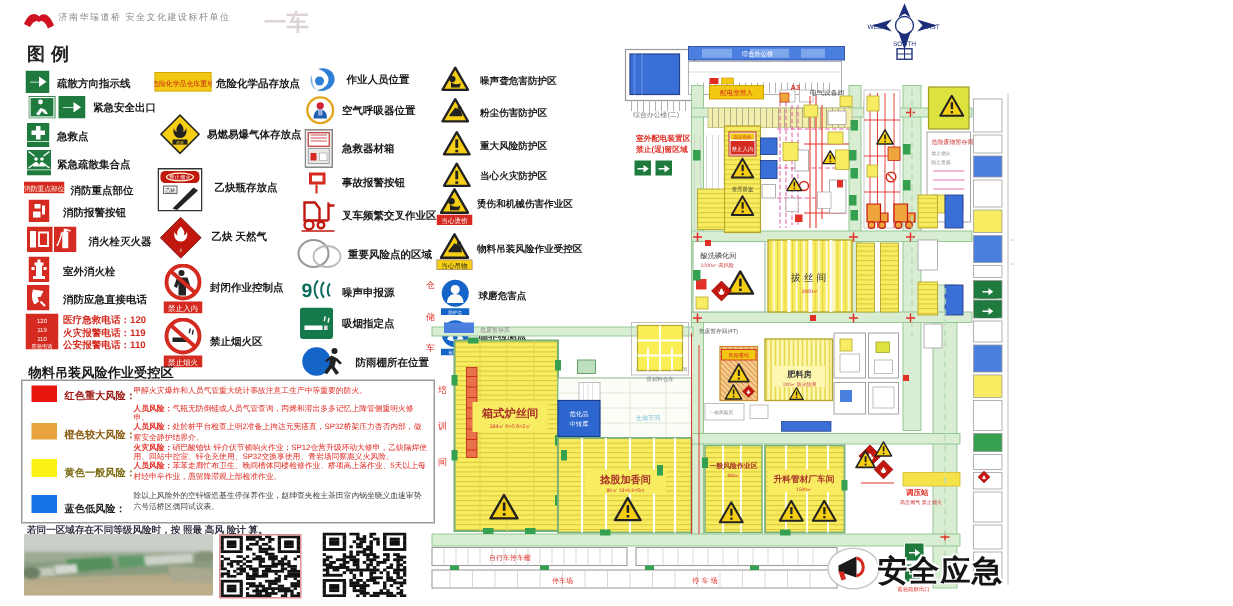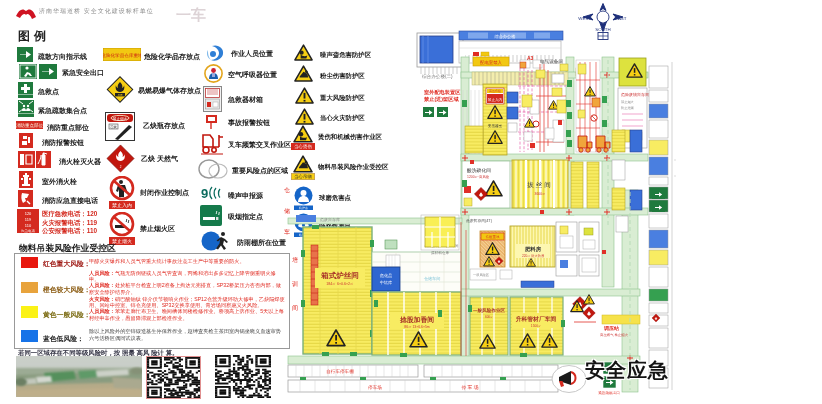--- a/index.html
+++ b/index.html
@@ -1149,14 +1149,14 @@
       </g>
 </svg>
 
 <svg class="abs" style="left:551px;top:364px" width="36" height="30" viewBox="0 0 36 30">
 <ellipse cx="18" cy="15" rx="17" ry="13.5" fill="#fff" stroke="#c8c8c8" stroke-width="1"></ellipse>
 <path d="M8 13 L20 7 L20 21 L8 17 Z" fill="#1a1a1a"></path>
 <path d="M20 8 C26 10 26 18 20 20" fill="none" stroke="#d42a1f" stroke-width="2"></path>
 <path d="M8 17 l2 6 3-1-1.5-5z" fill="#d42a1f"></path>
 </svg>
 
-<div class="abs" style="left:585px;top:357px;font-size:20px;font-weight:bold;color:#141414;letter-spacing:1px;text-shadow:-1px -1px 0 #fff,1px -1px 0 #fff,-1px 1px 0 #fff,1px 1px 0 #fff;">安全应急</div>
+<div class="abs" style="left:585px;top:367px;font-size:20px;font-weight:bold;color:#141414;letter-spacing:1px;text-shadow:-1px -1px 0 #fff,1px -1px 0 #fff,-1px 1px 0 #fff,1px 1px 0 #fff;">安全应急</div>
 </div>
 
 </body></html>

